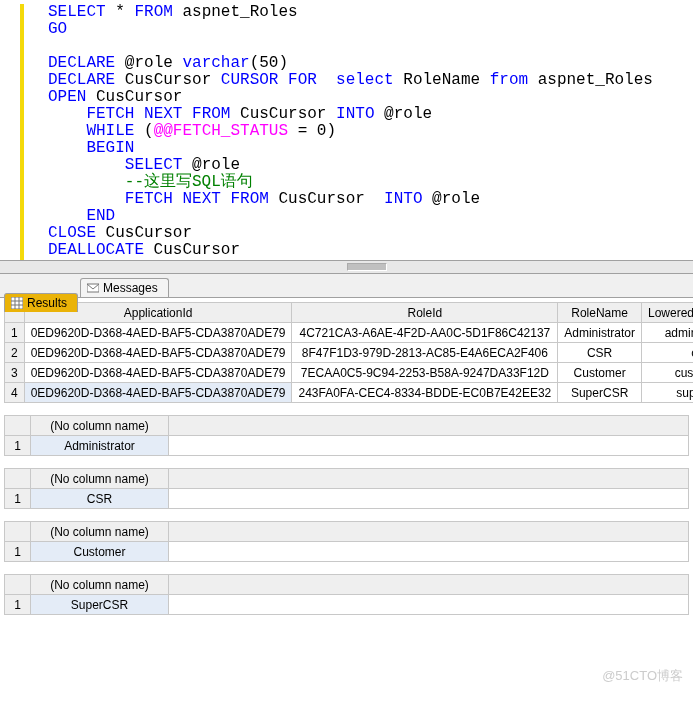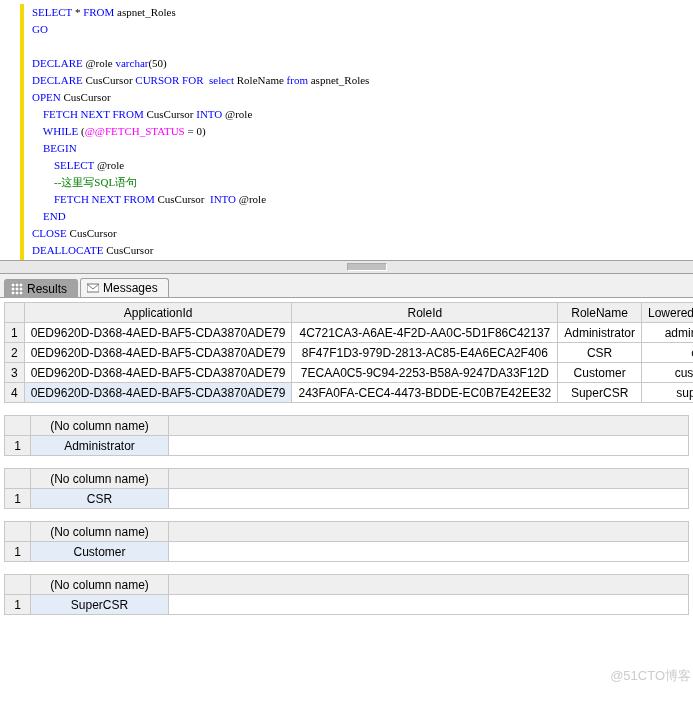--- a/index.html
+++ b/index.html
@@ -16,23 +16,23 @@
   height: 260px;
   overflow: auto;
 }
 .gutter {
   float: left;
   width: 24px;
   height: 256px;
   border-right: 4px solid #f4d90a;
 }
 .code {
-  padding-left: 32px;
-  font-family: Liberation Serif, serif;
-  font-size: 11px;
+  padding-left: 48px;
+  font-family: Liberation Mono, monospace;
+  font-size: 16px;
   line-height: 17px;
   white-space: pre;
 }
 .kw { color: #0000ff; }
 .sys { color: #ff00ff; }
 .func { color: #008000; }
 .txt { color: #000; }
 .splitter {
   height: 14px;
   background: #e8e8e8;
@@ -64,23 +64,23 @@
   border-bottom: none;
   background: #f4f4f4;
   padding: 2px 10px 2px 6px;
   margin-right: 2px;
   border-radius: 3px 3px 0 0;
   display: flex;
   align-items: center;
   gap: 4px;
 }
 .tab.active {
-  background: #a3a3a3;
+  background: #eab308;
   position: relative;
-  top: 1px;
+  top: 15px;
 }
 .results-area {
   font-family: "Segoe UI", Tahoma, sans-serif;
   font-size: 12px;
   background: #fff;
   padding: 4px 4px 0 4px;
   height: 405px;
   overflow: hidden;
 }
 .grid {
@@ -108,21 +108,21 @@
 .grid .sel {
   background: #e4ecf7;
 }
 .icon-sq {
   display: inline-block;
   width: 12px;
   height: 12px;
 }
 .watermark {
   position: fixed;
-  right: 2px;
+  right: 10px;
   bottom: 18px;
   color: #ccc;
   font-family: sans-serif;
   font-size: 13px;
 }
 </style>
 </head>
 <body>
 
 <div class="editor-pane">
@@ -200,21 +200,21 @@
     <tr>
       <td class="rowhdr">3</td>
       <td>0ED9620D-D368-4AED-BAF5-CDA3870ADE79</td>
       <td>7ECAA0C5-9C94-2253-B58A-9247DA33F12D</td>
       <td>Customer</td>
       <td>customer</td>
     </tr>
     <tr>
       <td class="rowhdr">4</td>
       <td class="sel">0ED9620D-D368-4AED-BAF5-CDA3870ADE79</td>
-      <td>243FA0FA-CEC4-4473-BDDE-EC0B7E42EE32</td>
+      <td>243FA0FA-CEC4-8334-BDDE-EC0B7E42EE32</td>
       <td>SuperCSR</td>
       <td>supercsr</td>
     </tr>
   </tbody>
     </table>
 
   <table class="grid" style="width:100%;">
     <tbody>
         <tr>
           <th class="rowhdr"></th>

